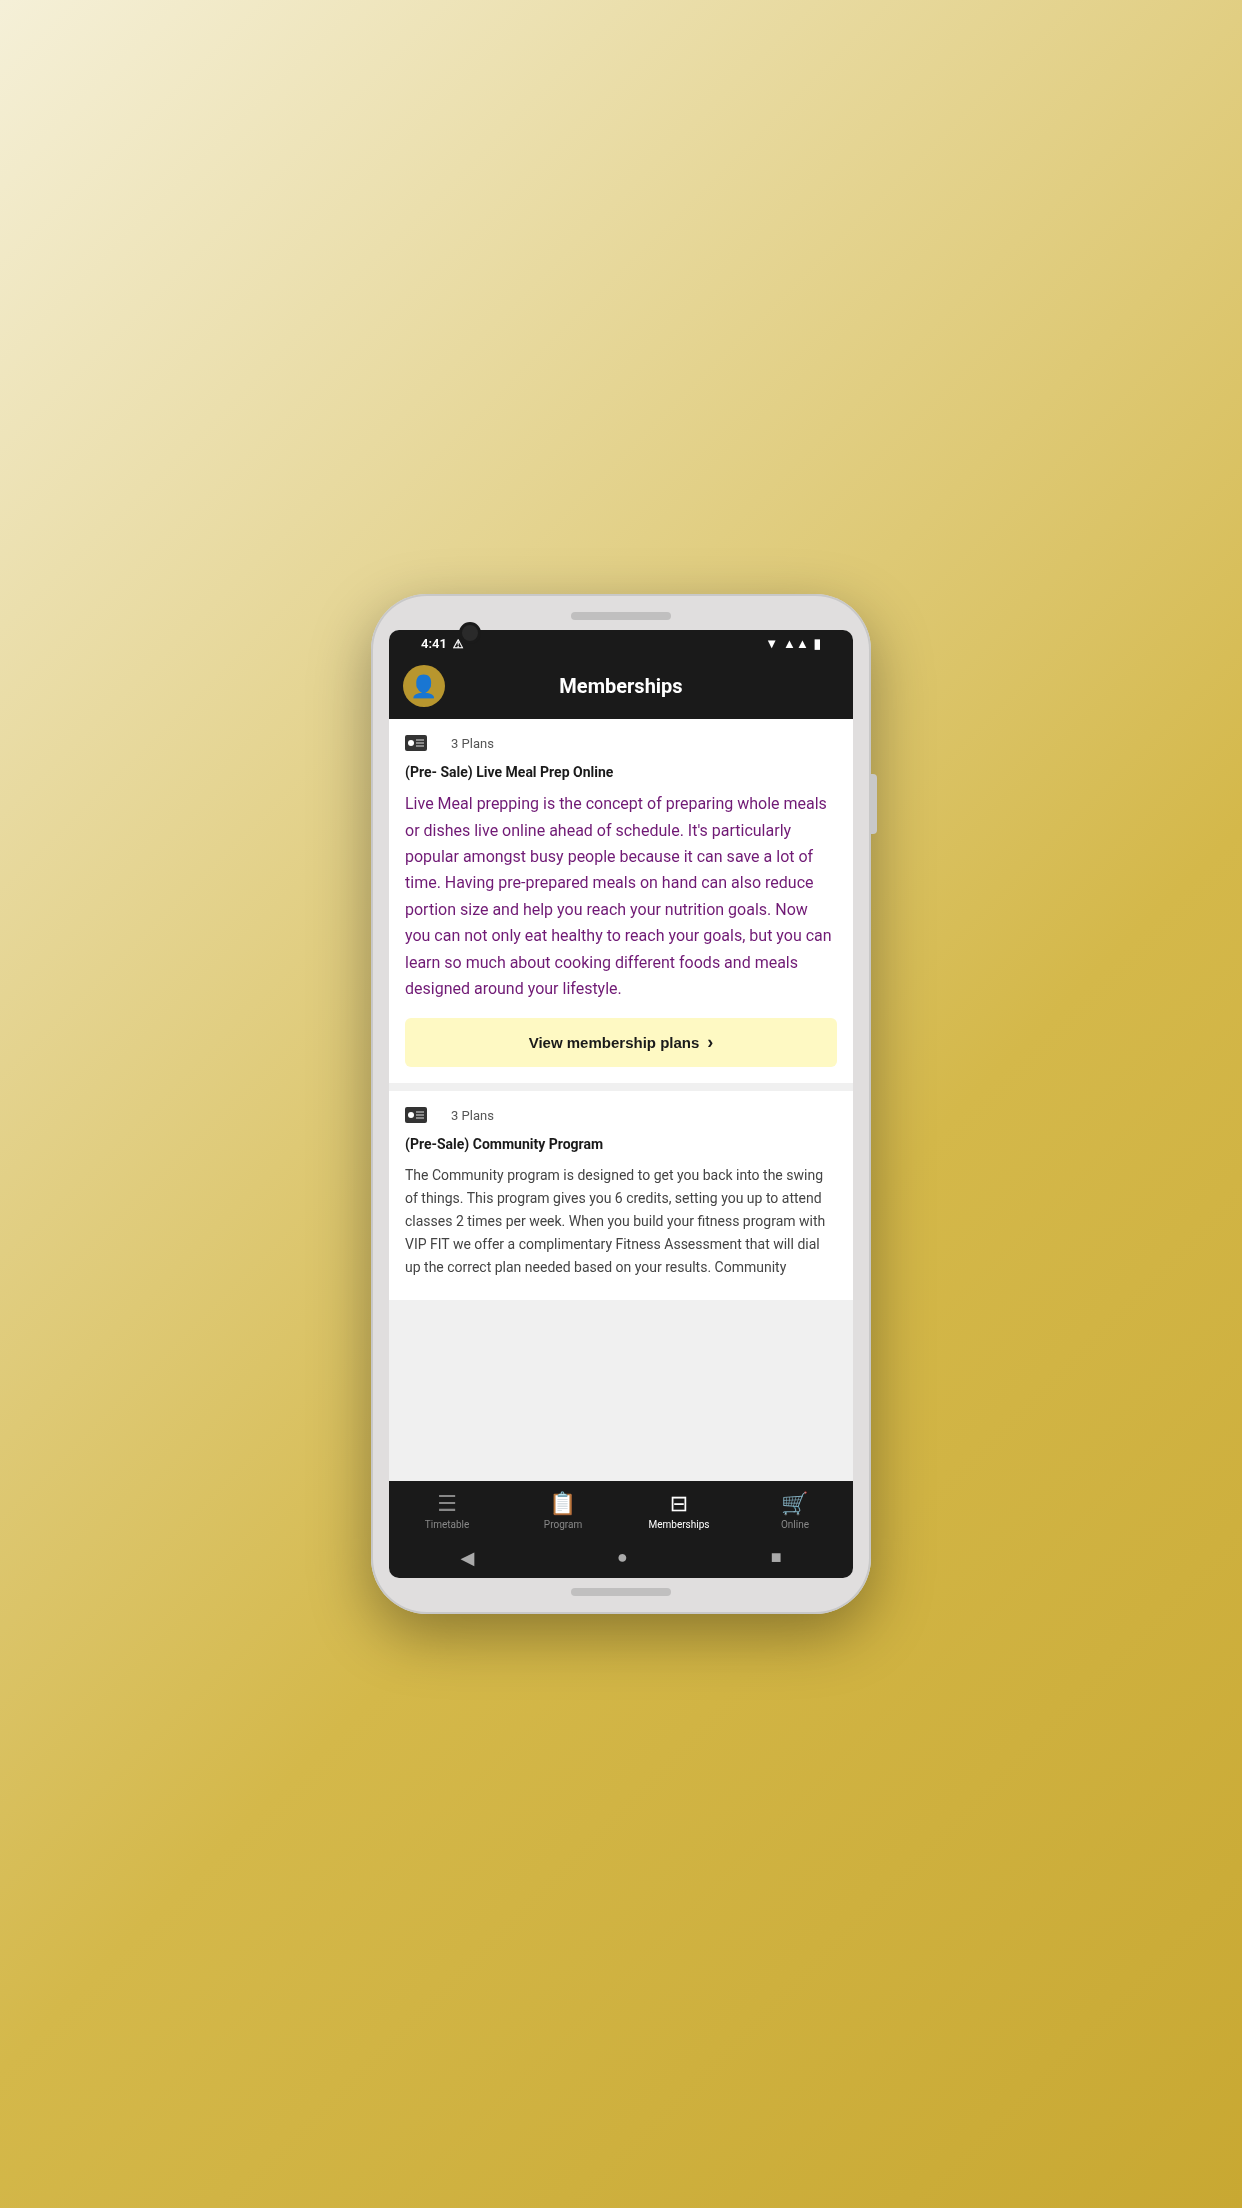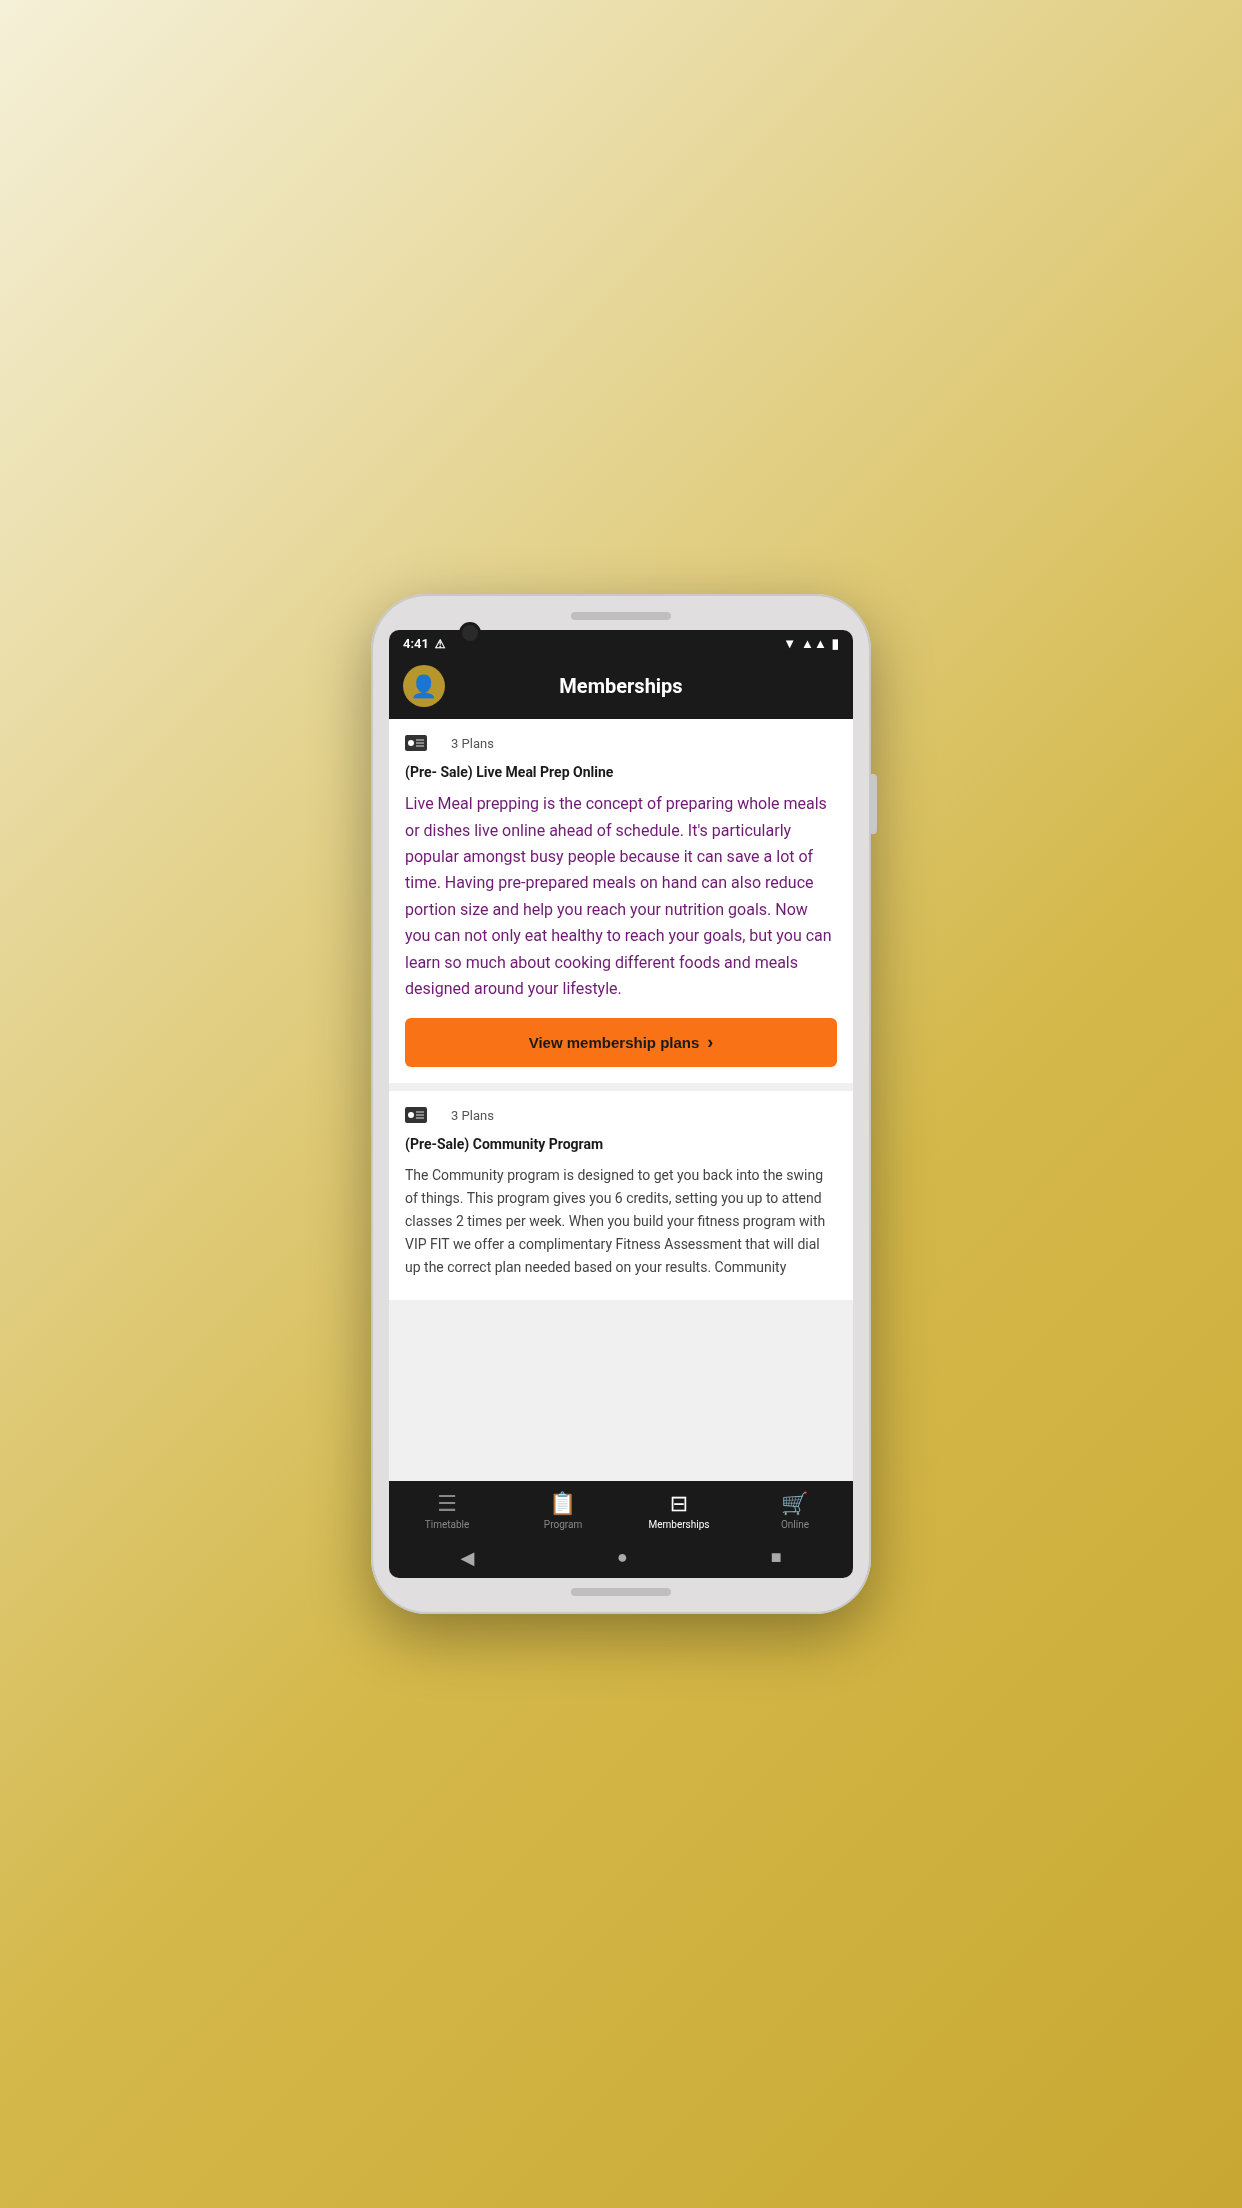--- a/index.html
+++ b/index.html
@@ -56,21 +56,21 @@
       flex-direction: column;
     }
 
     
     .status-bar {
       background: #1a1a1a;
       color: white;
       display: flex;
       align-items: center;
       justify-content: space-between;
-      padding: 6px 14px;
+      padding: 6px 32px;
       font-size: 13px;
       font-weight: 600;
       flex-shrink: 0;
     }
 
     .status-left {
       display: flex;
       align-items: center;
       gap: 6px;
     }
@@ -183,21 +183,21 @@
     }
 
     .card-description {
       font-size: 16px;
       color: #701a75;
       line-height: 1.65;
       margin-bottom: 16px;
     }
 
     .view-plans-btn {
-      background: #f97316;
+      background: #fef9c3;
       color: #1a1a1a;
       border: none;
       border-radius: 6px;
       padding: 14px 16px;
       font-size: 15px;
       font-weight: 600;
       width: 100%;
       display: flex;
       align-items: center;
       justify-content: center;

